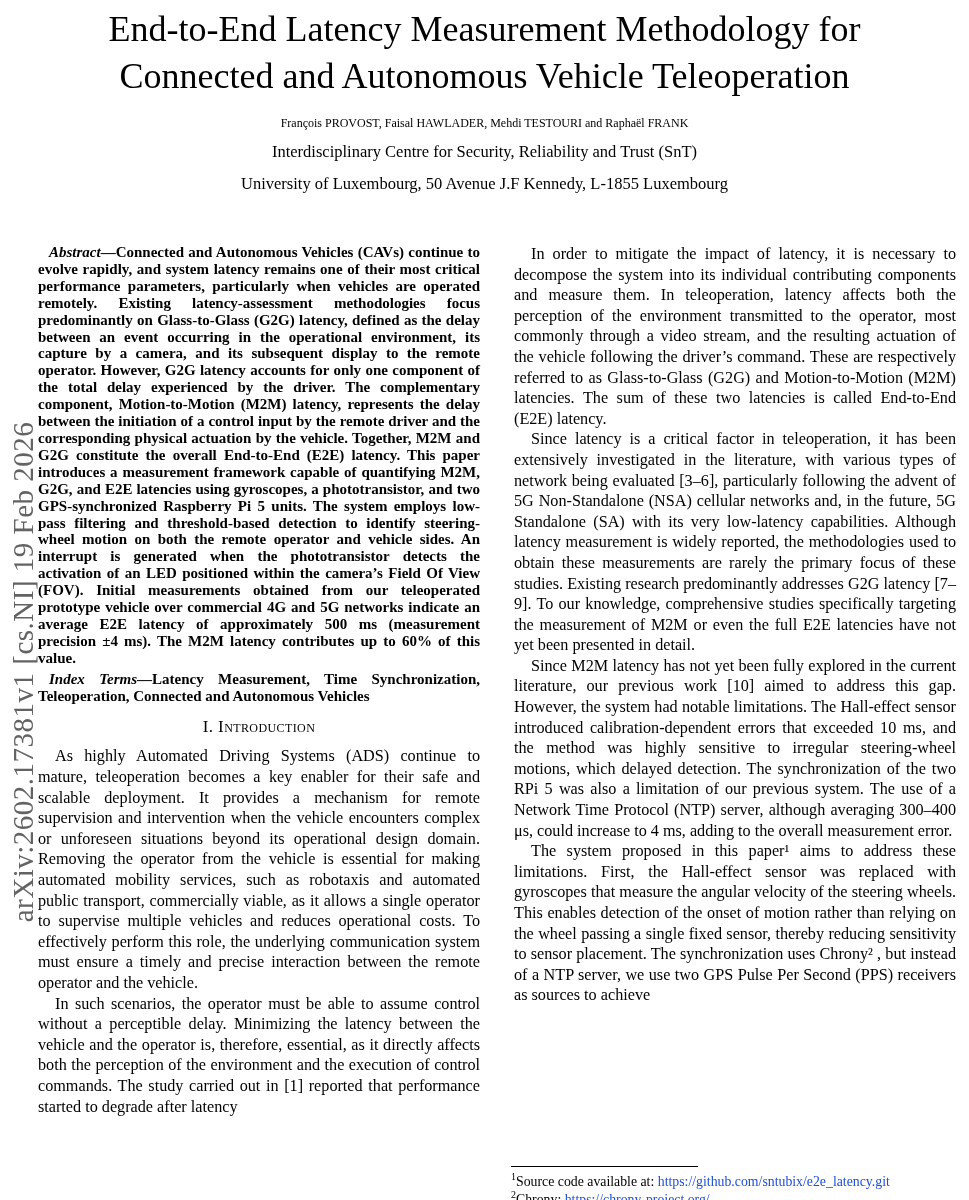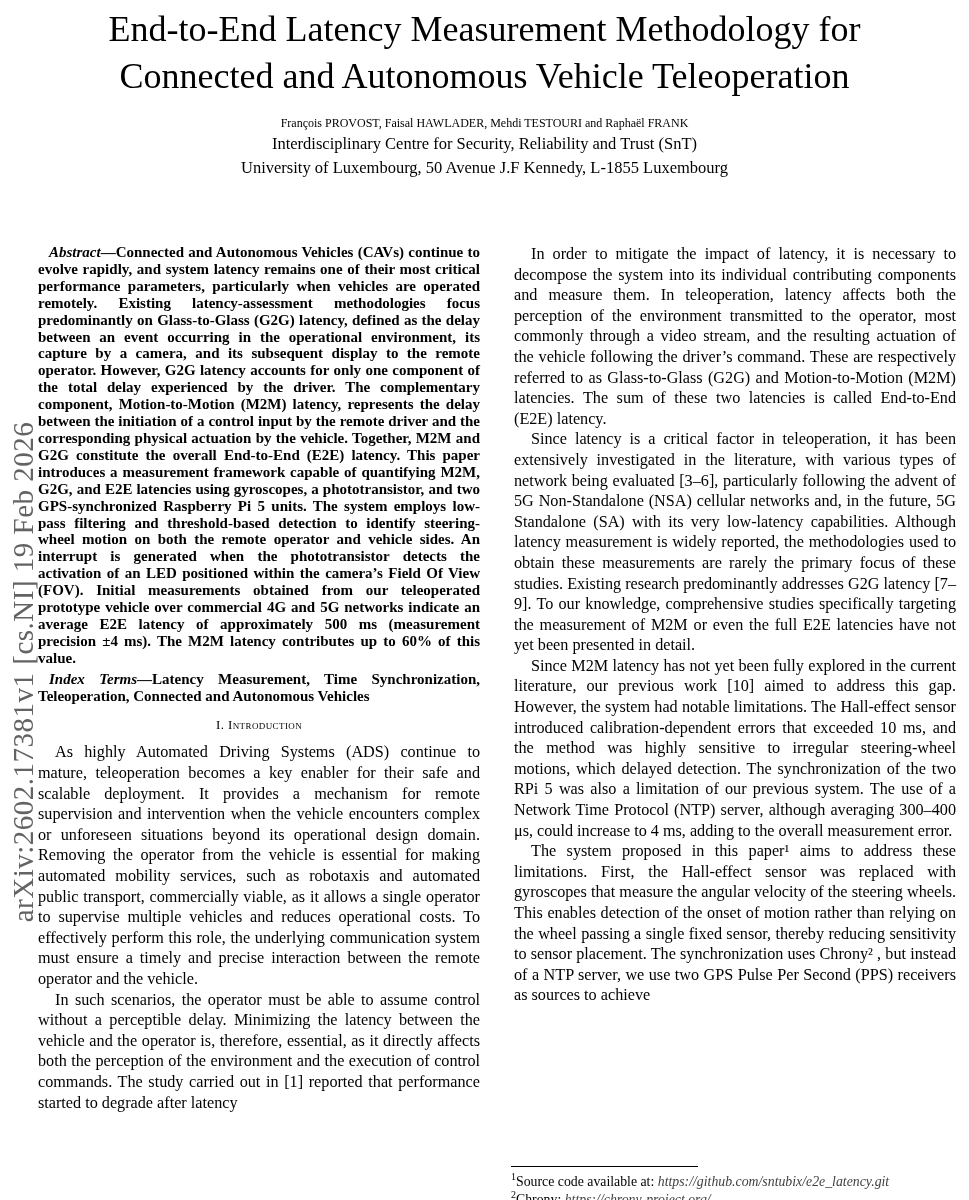--- a/index.html
+++ b/index.html
@@ -32,21 +32,21 @@
     width: 969px;
     text-align: center;
   }
   .title {
     font-size: 36px;
     font-weight: 400;
     line-height: 47px;
     margin: 0;
   }
   .authors { margin-top: 16px; font-size: 12px; }
-  .affil   { margin-top: 2px;  font-size: 16.5px; line-height: 22px; }
+  .affil   { margin-top: 10px;  font-size: 16.5px; line-height: 22px; }
   .email   { margin-top: 2px;  font-size: 16.5px; }
 
   .columns {
     position: absolute;
     top: 244px;
     left: 38px;
     width: 918px;
     display: flex;
     gap: 34px;
   }
@@ -59,21 +59,21 @@
     text-align: justify;
     text-indent: 11px;
     margin: 0;
   }
   .index-terms { margin-top: 4px; }
   .lead { font-style: italic; }
 
   .section-heading {
     font-variant: small-caps;
     font-weight: 400;
-    font-size: 13px;
+    font-size: 17px;
     text-align: center;
     letter-spacing: 0.4px;
     margin: 13px 0 9px 0;
   }
 
   .para {
     font-size: 16.2px;
     line-height: 20.6px;
     text-align: justify;
     text-indent: 17px;
@@ -90,21 +90,21 @@
     font-size: 13.8px;
     line-height: 17.5px;
   }
   .fn-rule {
     width: 187px;
     height: 0;
     border-top: 1px solid #000;
     margin-bottom: 6px;
   }
   .footnote sup { font-size: 10px; line-height: 0; }
-  .fn-url { color: #404040; text-decoration: none; font-style: italic; }
+  .fn-url { color: #1d4ed8; text-decoration: none; }
 </style>
 </head>
 <body>
 
 <div class="watermark">arXiv:2602.17381v1 [cs.NI] 19 Feb 2026</div>
 
 <header class="hdr">
   <h1 class="title">
     <span>End-to-End Latency Measurement Methodology for</span><br>
     <span>Connected and Autonomous Vehicle Teleoperation</span>

